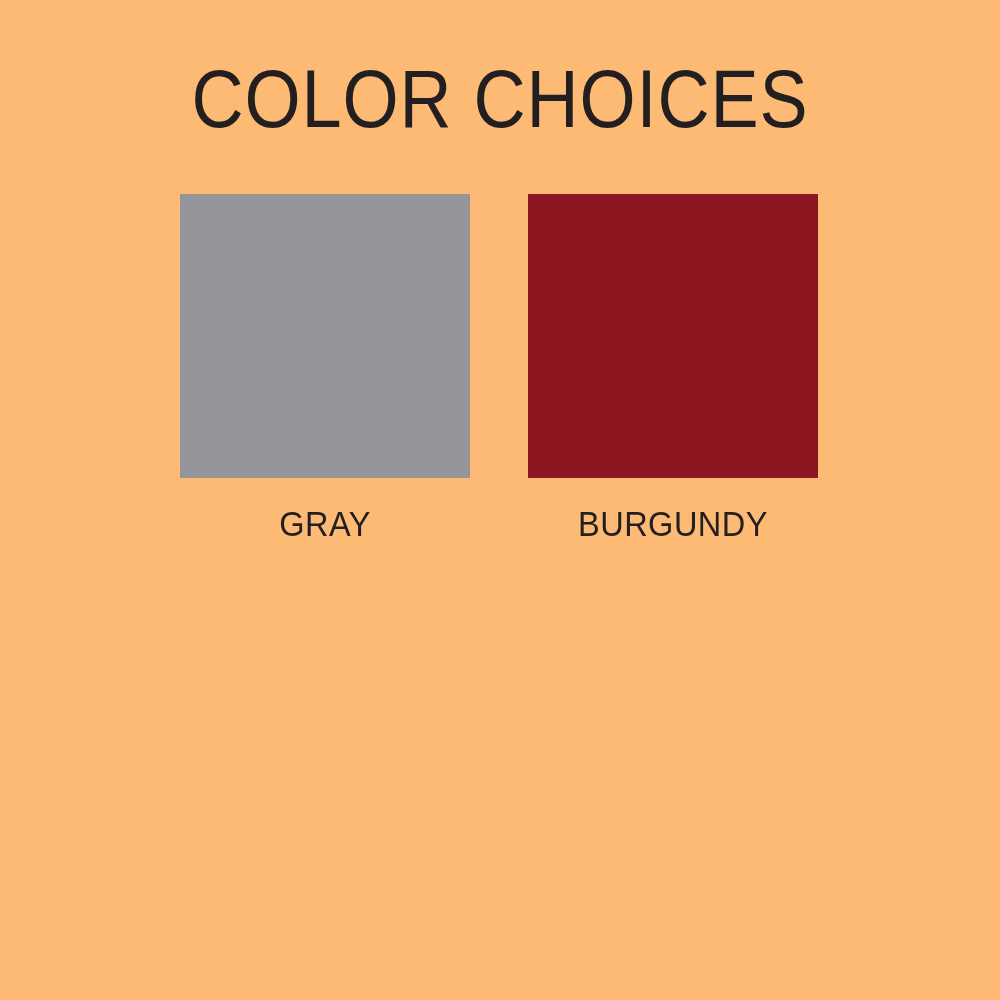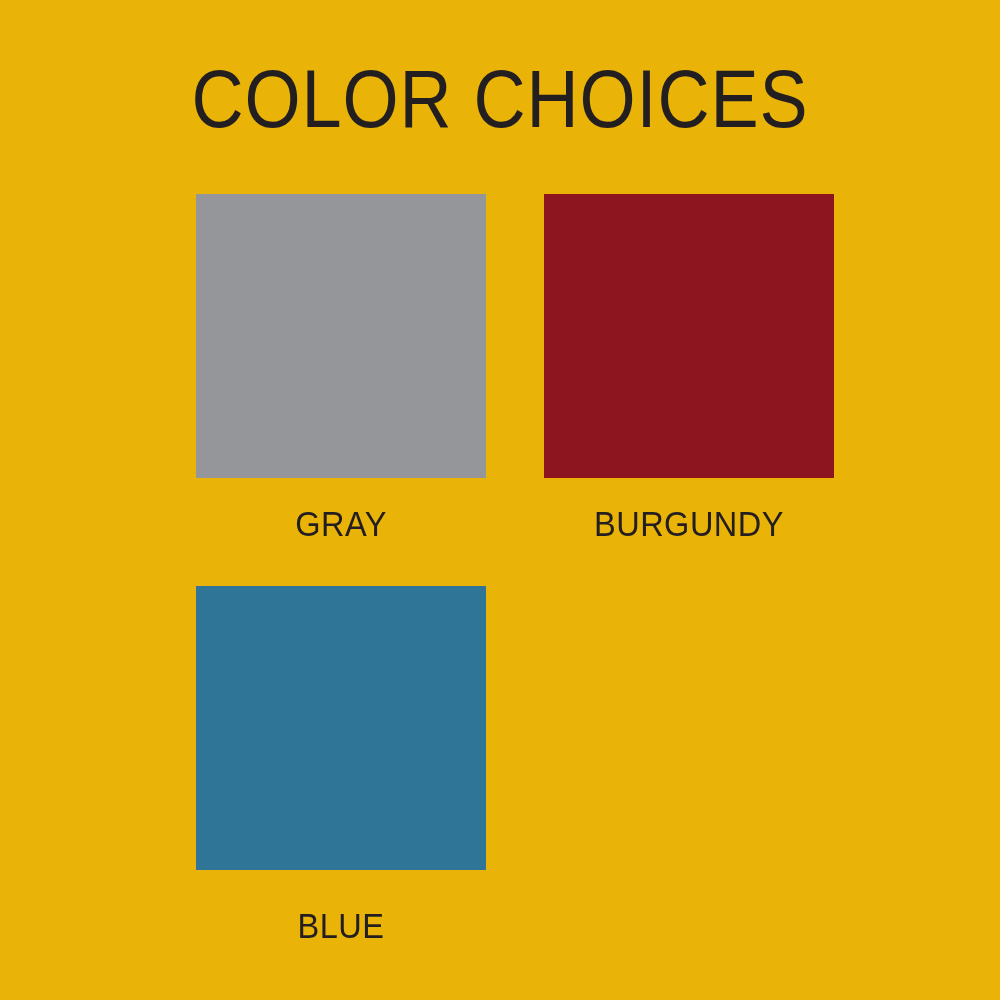--- a/index.html
+++ b/index.html
@@ -33,21 +33,21 @@
     letter-spacing: 1px;
     color: #231f20;
     transform: scaleX(0.88);
     transform-origin: 50% 50%;
     white-space: nowrap;
   }
 
   
   #swatch-grid {
     position: absolute;
-    left: 196px;
+    left: 180px;
     top: 194px;
     width: 638px;
     height: 676px;
     display: grid;
     grid-template-columns: 290px 1fr 290px;
     grid-template-rows: 284px 108px 284px;
     grid-auto-flow: row;
   }
 
   .swatch-cell {
@@ -79,36 +79,32 @@
     transform: scaleX(0.93);
     transform-origin: 50% 50%;
     white-space: nowrap;
   }
   .swatch-cell.r1 .swatch-label { top: 312px; }
   .swatch-cell.r2 .swatch-label { top: 322px; }
 </style>
 </head>
 <body>
 
-<div id="canvas" style="background-color: #eab308;">
+<div id="canvas" style="background-color: #fdba74;">
 
   <div id="page-title">COLOR CHOICES</div>
 
   <div id="swatch-grid">
 
     <div class="swatch-cell r1 c1">
       <div class="swatch-chip" style="background-color: rgb(149, 150, 153);"></div>
       <div class="swatch-label">GRAY</div>
     </div>
 
     <div class="swatch-cell r1 c2">
       <div class="swatch-chip" style="background-color: rgb(140, 21, 32);"></div>
       <div class="swatch-label">BURGUNDY</div>
     </div>
 
-    <div class="swatch-cell r2 c1">
-      <div class="swatch-chip" style="background-color: rgb(47, 117, 151);"></div>
-      <div class="swatch-label">BLUE</div>
-    </div>
 
 
   </div>
 </div>
 
 </body></html>

